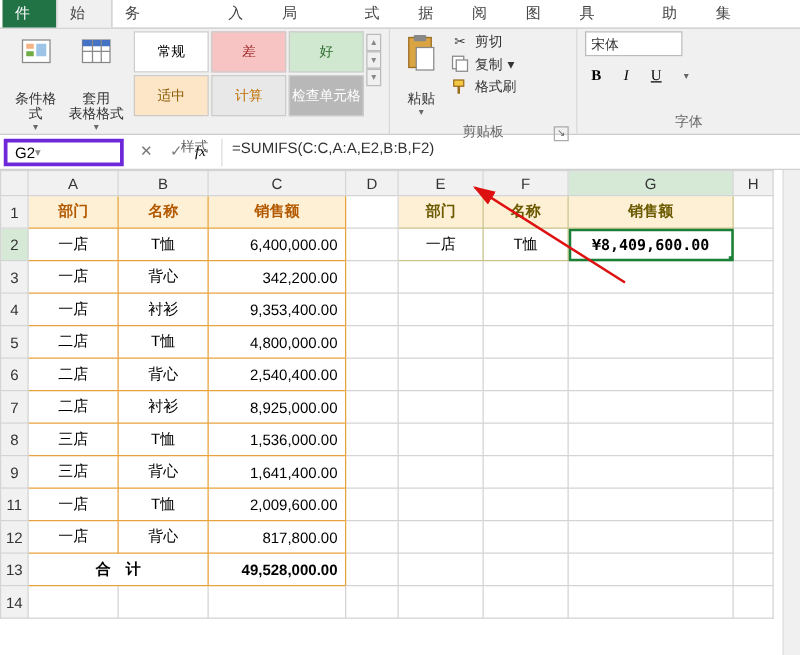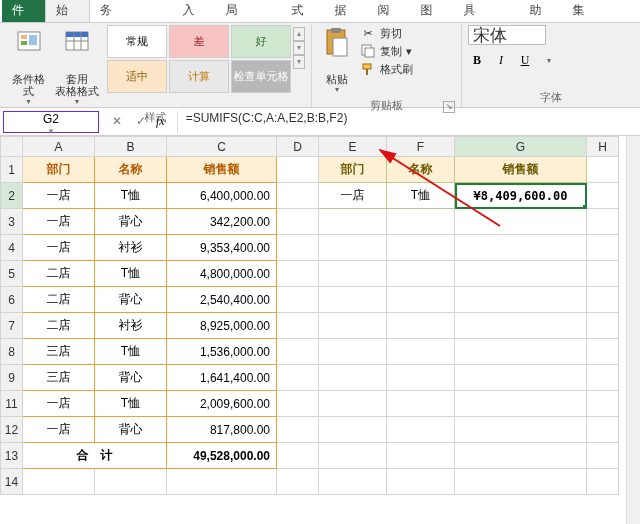--- a/index.html
+++ b/index.html
@@ -93,39 +93,39 @@
     border: 1px solid #ccc;
     display:flex; align-items:center; justify-content:center;
     font-size: 11px;
     cursor: pointer;
   }
   .clip-col { display:flex; flex-direction:column; margin-left:4px; gap:2px; }
   .clip-item { display:flex; align-items:center; gap:4px; font-size:11px; color:#333; cursor:pointer; }
   .clip-item .ic { width:16px; height:16px; display:flex; align-items:center; justify-content:center;}
   .font-box {
     width: 78px; height:20px; border:1px solid #bbb; background:#fff;
-    font-size:17px; padding:2px 4px; color:#333; display:flex; align-items:center;
+    font-size:11px; padding:2px 4px; color:#333; display:flex; align-items:center;
   }
   .font-btns { display:flex; gap:6px; margin-top:6px; }
   .fbtn { width:18px; height:18px; border:1px solid transparent; display:flex; align-items:center; justify-content:center; cursor:pointer; }
   .bold { font-weight:bold; font-family:"Times New Roman"; }
   .italic { font-style:italic; font-family:"Times New Roman"; }
   .uline { text-decoration:underline; font-family:"Times New Roman"; }
   
   .fx-row {
     display:flex; align-items:center;
     height: 28px;
     border-bottom: 1px solid #d0d0d0;
     background:#fff;
   }
   .namebox {
     width: 96px; height:22px; margin:3px;
-    border:1px solid #6d28d9; background:#fff;
+    border:3px solid #6d28d9; background:#fff;
     display:flex; align-items:center; padding:0 6px;
-    font-size:12px;flex-direction:column;
+    font-size:12px;
   }
   .fx-btns { display:flex; gap:6px; padding:0 6px; color:#777; }
   .fx-btn { width:18px; text-align:center; cursor:pointer; }
   .fx-label { font-style:italic; font-family:"Times New Roman"; color:#000000; padding-right:6px; cursor:pointer;}
   .formula-input {
     flex:1; height:22px; border:none; border-left:1px solid #ddd;
     padding:0 8px; font-size:12px; color:#333;
   }
   
   .grid { position:relative; background:#fff; }

